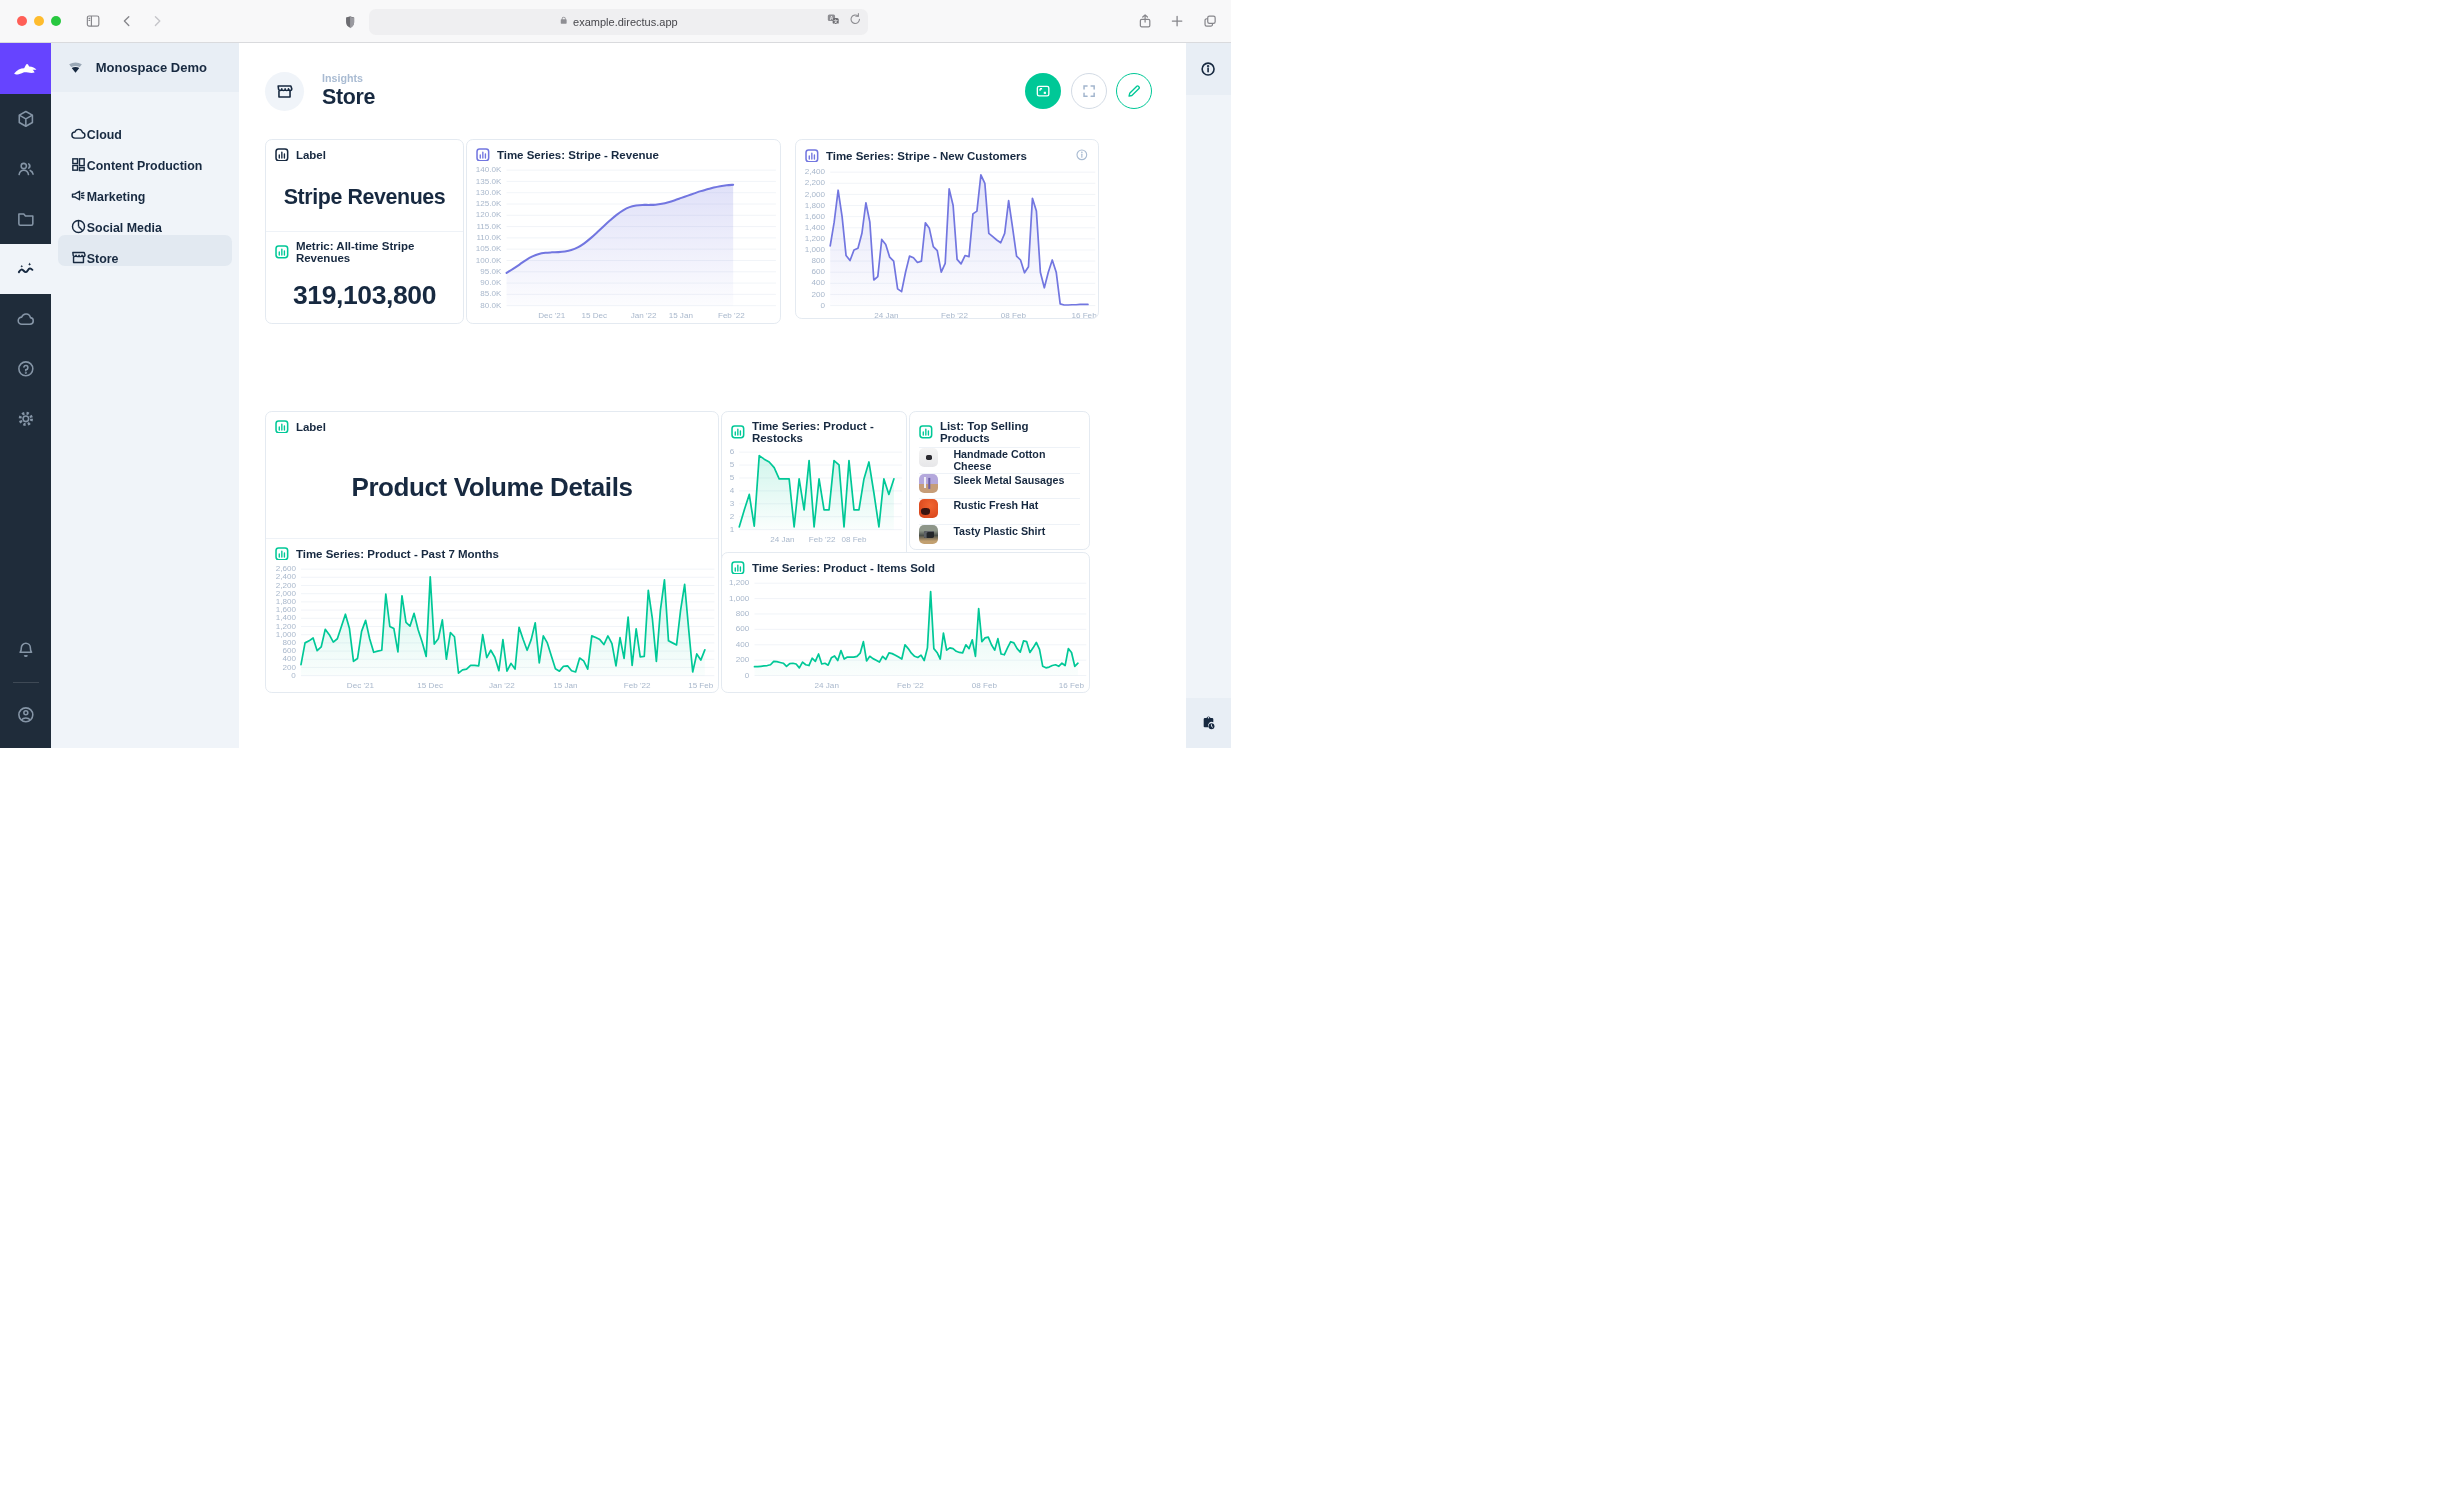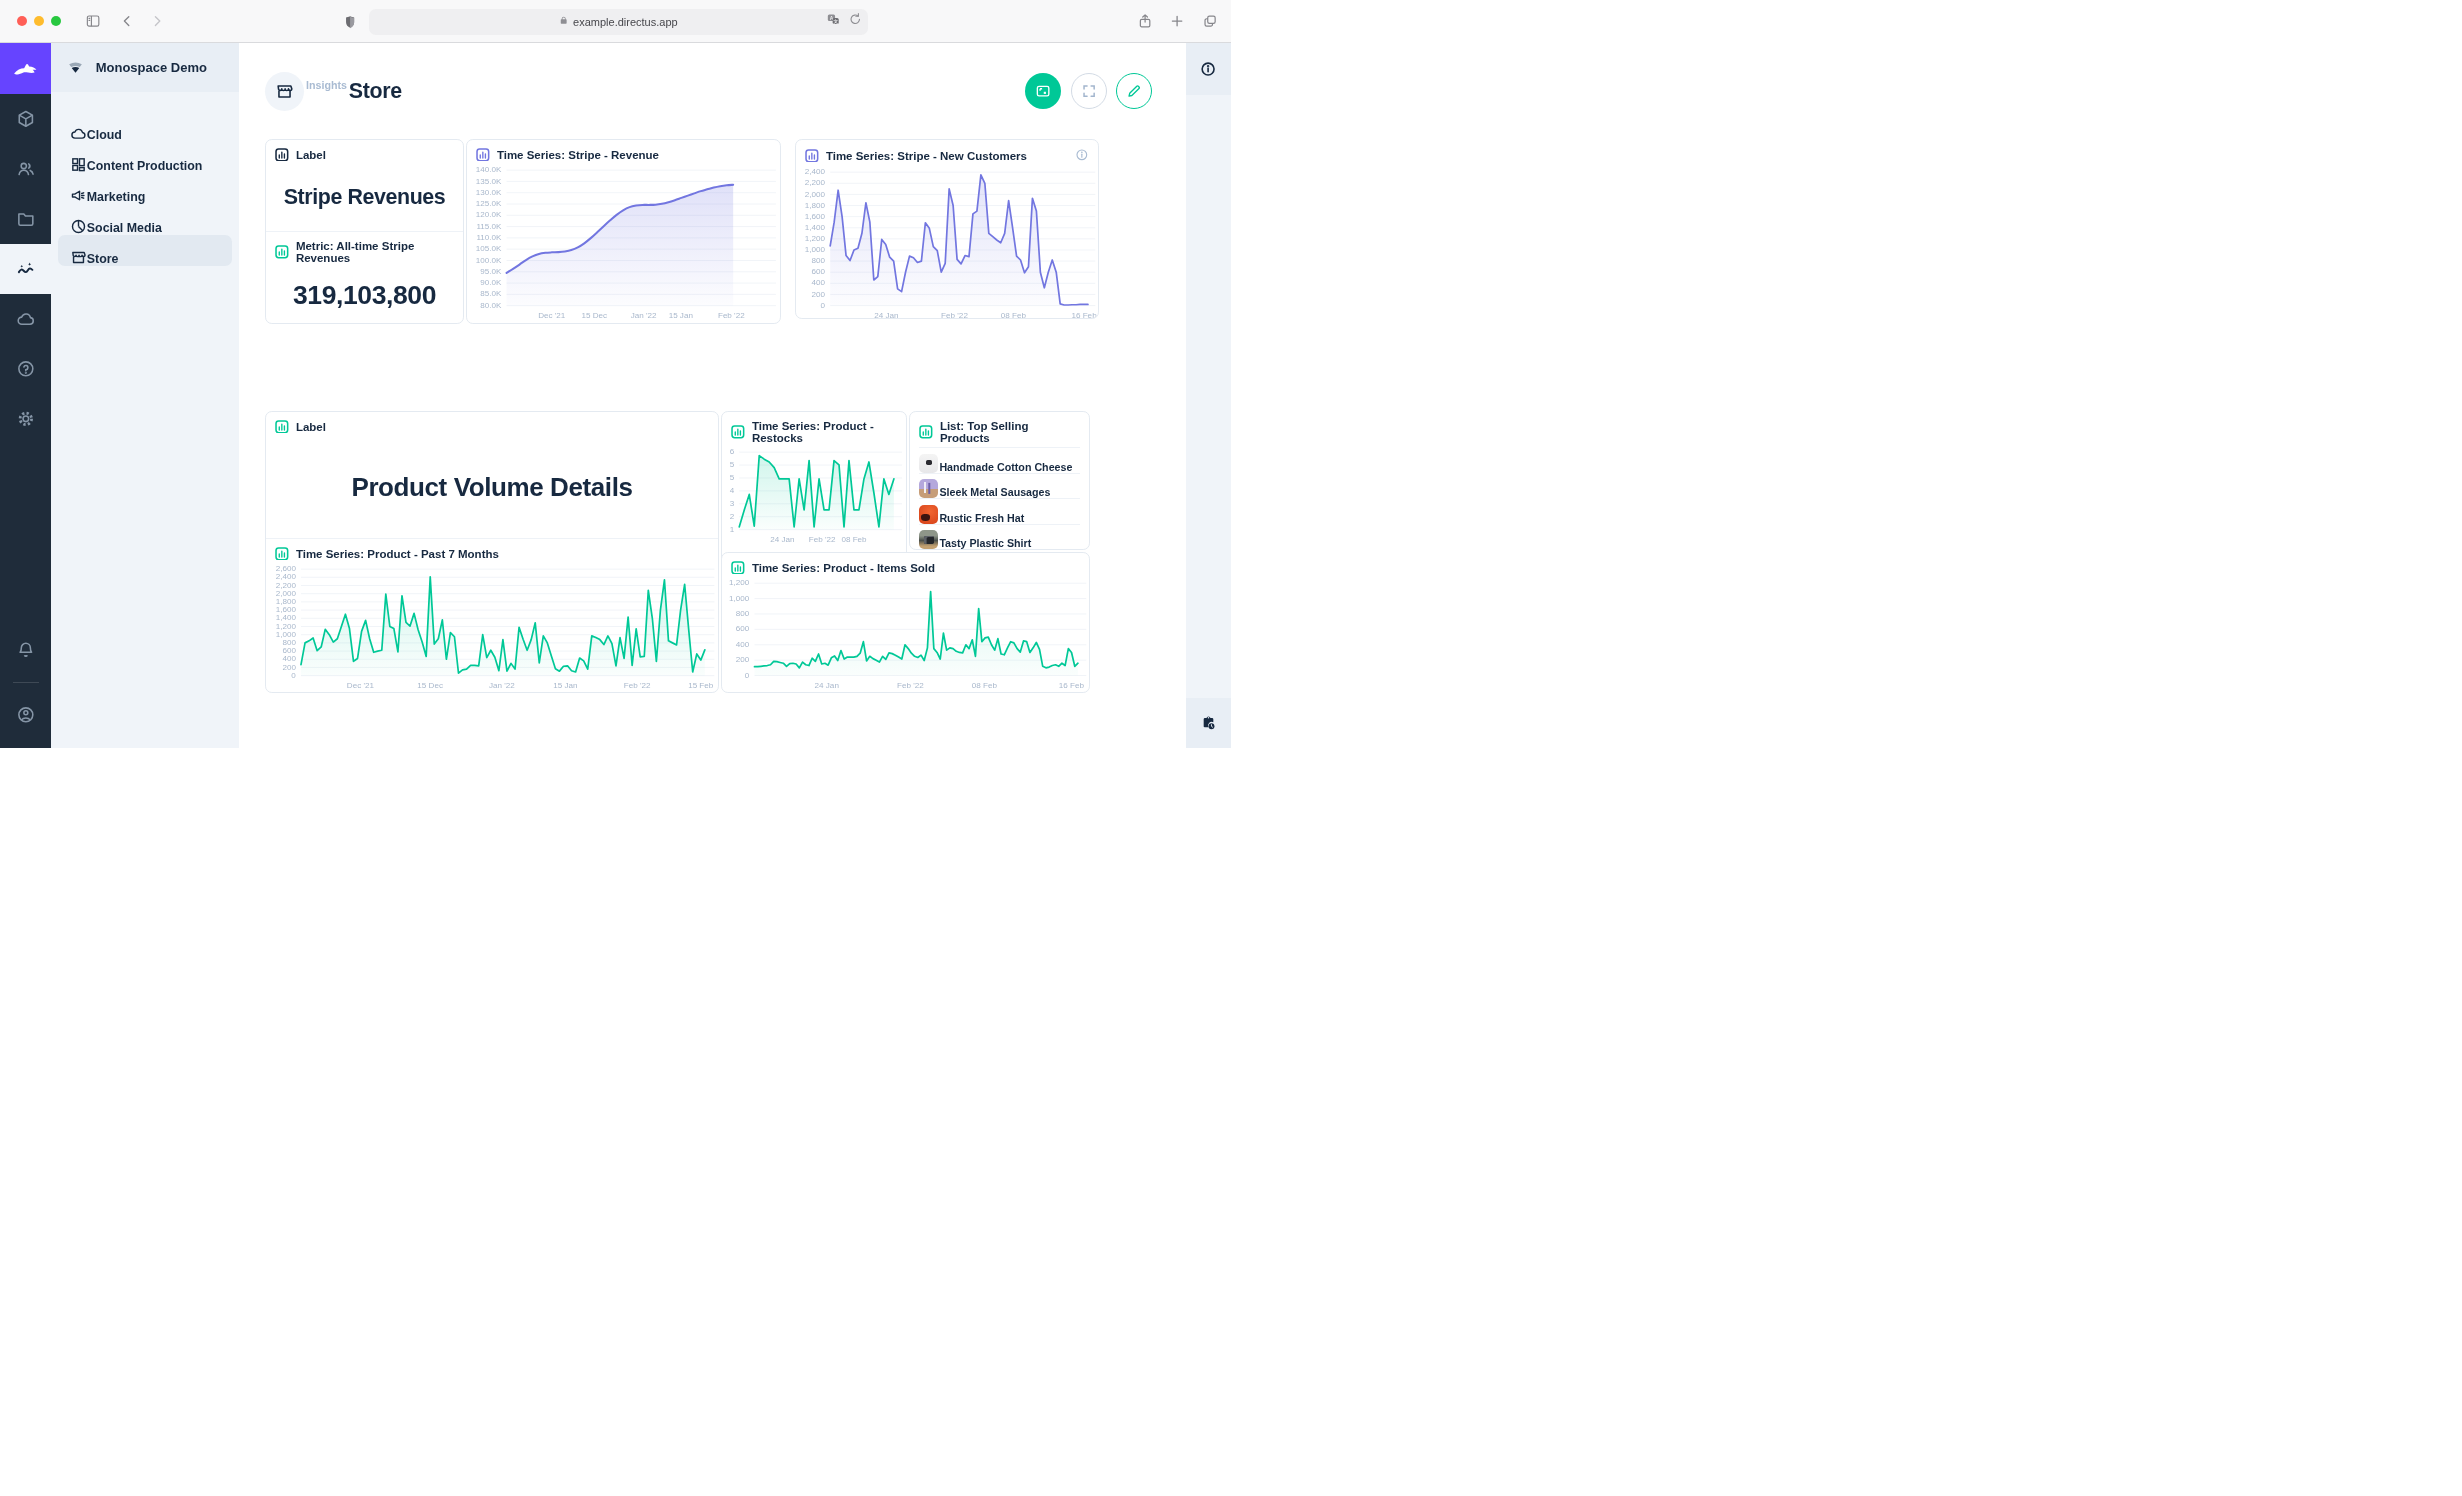--- a/index.html
+++ b/index.html
@@ -43,21 +43,21 @@
   .nav-item{height:31px;display:flex;align-items:flex-end;padding:0 12px;border-radius:6.8px;
     font-size:12.4px;font-weight:600;color:#172940}
   .nav-item svg{width:17px;height:17px;flex:0 0 17px}
   .nav-item.active{background:#e2e9f1}
 
   
   .main{flex:1;background:#fff;display:flex;flex-direction:column;min-width:0}
   .main-header{height:96px;flex:0 0 96px;display:flex;align-items:center;padding-left:26px}
   .title-avatar{width:39px;height:39px;border-radius:50%;background:#f0f4f9;display:flex;align-items:center;justify-content:center}
   .title-avatar svg{width:19px;height:19px}
-  .title-block{margin-left:2px;display:flex;flex-direction:row;gap:1.7px}
+  .title-block{margin-left:18px;display:flex;flex-direction:column;gap:1.7px}
   .breadcrumb{font-size:10.7px;font-weight:700;color:#a9bbd2}
   .page-title{font-size:21.4px;font-weight:800;letter-spacing:-0.3px}
   .hdr-spacer{flex:1}
   .hdr-buttons{display:flex;gap:9.4px;margin-right:34px}
   .cbtn{width:36px;height:36px;border-radius:50%;display:flex;align-items:center;justify-content:center;border:1.7px solid transparent;cursor:pointer;background:#fff}
   .cbtn svg{width:16.2px;height:16.2px}
   .cbtn.fill-green{background:#00c897;color:#fff}
   .cbtn.ghost{border-color:#d3dbe5;color:#a2b5cd}
   .cbtn.outline-green{border-color:#00c897;color:#00c897}
 
@@ -78,21 +78,21 @@
   .info-ic svg{width:13.7px;height:13.7px}
   .half{flex:1;display:flex;flex-direction:column;min-height:0}
   .half.bordered{border-bottom:1.7px solid #eef2f7}
   .label-big{flex:1;display:flex;align-items:center;justify-content:center;font-size:21.4px;font-weight:800;letter-spacing:-0.4px;padding:0 6.8px;text-align:center}
   .label-huge{flex:1;display:flex;align-items:center;justify-content:center;font-size:26px;font-weight:800;letter-spacing:-0.4px}
   .metric-val{flex:1;display:flex;align-items:center;justify-content:center;font-size:26.5px;font-weight:800;letter-spacing:-0.4px}
   .chart{flex:1;min-height:0}
 
   
   .plist{flex:1;display:flex;flex-direction:column;padding:0 9.4px}
-  .prow{flex:1;display:flex;align-items:flex-end;gap:1px;border-top:0.9px solid #eef2f7;font-size:10.7px;font-weight:700}
+  .prow{flex:1;display:flex;align-items:flex-start;gap:15px;border-top:0.9px solid #eef2f7;font-size:10.7px;font-weight:700}
   .thumb{width:19px;height:19px;border-radius:5.1px;flex:0 0 19px;position:relative;overflow:hidden}
   .t0{background:linear-gradient(180deg,#f4f4f4,#e7e7e9)}
   .t0::after{content:"";position:absolute;left:6.8px;top:6.8px;width:6px;height:5.1px;background:#2a2a30;border-radius:1.7px}
   .t1{background:linear-gradient(180deg,#b4a8dc 55%,#c69d78 55%)}
   .t1::after{content:"";position:absolute;left:4.3px;top:3.4px;width:2.6px;height:11px;background:#efeef6;box-shadow:4.3px 0.9px 0 #6c5fa8}
   .t2{background:radial-gradient(circle at 60% 35%,#f06531,#d43f17)}
   .t2::after{content:"";position:absolute;left:1.7px;top:9.4px;width:9.4px;height:6.8px;background:#3a1410;border-radius:40% 40% 50% 50%}
   .t3{background:linear-gradient(180deg,#8e9689 30%,#4a4f4a 55%,#c2a070 85%)}
   .t3::after{content:"";position:absolute;left:4.3px;top:6px;width:10.3px;height:7.7px;background:#23262a;border-radius:1.7px;box-shadow:inset 2.6px 0.9px 0 #5c6066}
 

